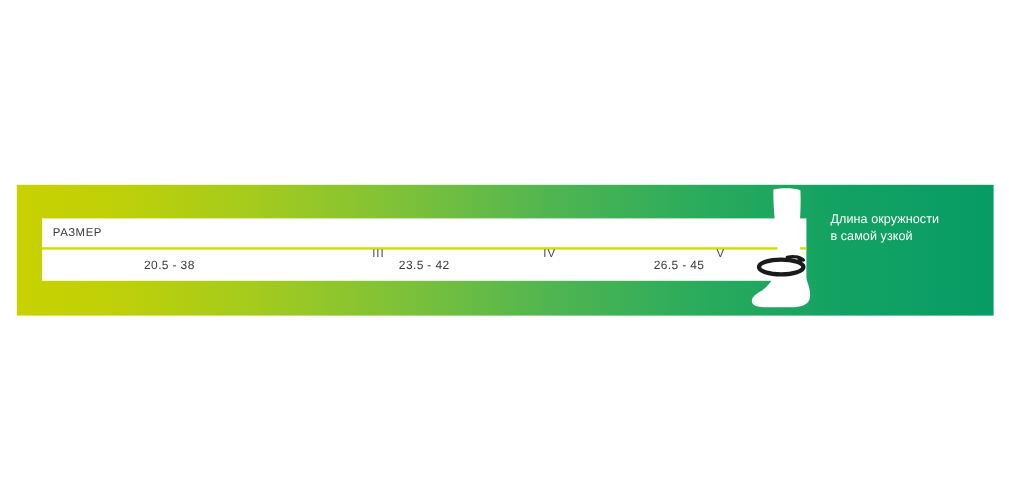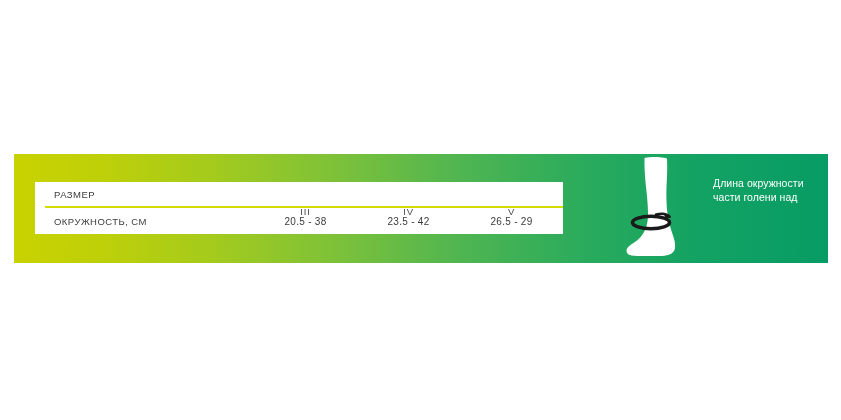--- a/index.html
+++ b/index.html
@@ -37,25 +37,24 @@
                 #2aab5c 70%,
                 #13a263 84%,
                 #079c65 100%);
   }
 
   
   .size-table {
     position: absolute;
     left: 35px;
     top: 182px;
-    width: 528px;
+    width: 637px;
     height: 52px;
     background: #ffffff;
     box-sizing: border-box;
-    padding-left: 10px;
   }
   .table-row {
     display: flex;
     align-items: center;
     height: 26px;
     box-sizing: border-box;
   }
   .table-row.head {
     border-bottom: 2px solid #d2dc00;
   }
@@ -101,44 +100,42 @@
     top: 177px;
     width: 128px;
     color: #ffffff;
     font-size: 10.5px;
     line-height: 13.6px;
     letter-spacing: 0.05px;
   }
   .caption span {
     display: block;
     white-space: nowrap;
-    margin-left: 21px;
   }
 </style>
 </head>
 <body>
 
 <div class="canvas">
 
   <div class="band"></div>
 
   <div class="size-table">
 
     <div class="table-row head">
       <div class="cell-label">РАЗМЕР</div>
       <div class="cell-val">III</div>
       <div class="cell-val">IV</div>
       <div class="cell-val">V</div>
     </div>
 
     <div class="table-row">
-      <div class="cell-label">ОКРУЖНОСТЬ, СМ</div>
       <div class="cell-val">20.5 - 38</div>
       <div class="cell-val">23.5 - 42</div>
-      <div class="cell-val">26.5 - 29</div>
+      <div class="cell-val">26.5 - 45</div>
     </div>
 
   </div>
 
   <div class="leg-figure">
     <svg width="76" height="106" viewBox="0 0 76 106" xmlns="http://www.w3.org/2000/svg">
 
       <path d="M21.5 2
                C 28 0.5, 38 0.5, 44 2.5
                C 44.5 12, 44 22, 43.5 31
@@ -156,16 +153,16 @@
 
       <ellipse cx="28" cy="66.5" rx="18.5" ry="6.2" fill="none" stroke="#1a1a1a" stroke-width="3.6"></ellipse>
 
       <path d="M40.5 56.8 L 47.2 59.6 L 43.3 64.8 Z" fill="#1a1a1a"></path>
       <path d="M33 58.4 C 39 57.2, 44.5 58.2, 46.6 60.8" fill="none" stroke="#1a1a1a" stroke-width="2.6" stroke-linecap="round"></path>
     </svg>
   </div>
 
   <div class="caption">
     <span>Длина окружности</span>
-    <span>части голени над</span>
+    <span>в самой узкой</span>
   </div>
 
 </div>
 
 </body></html>

